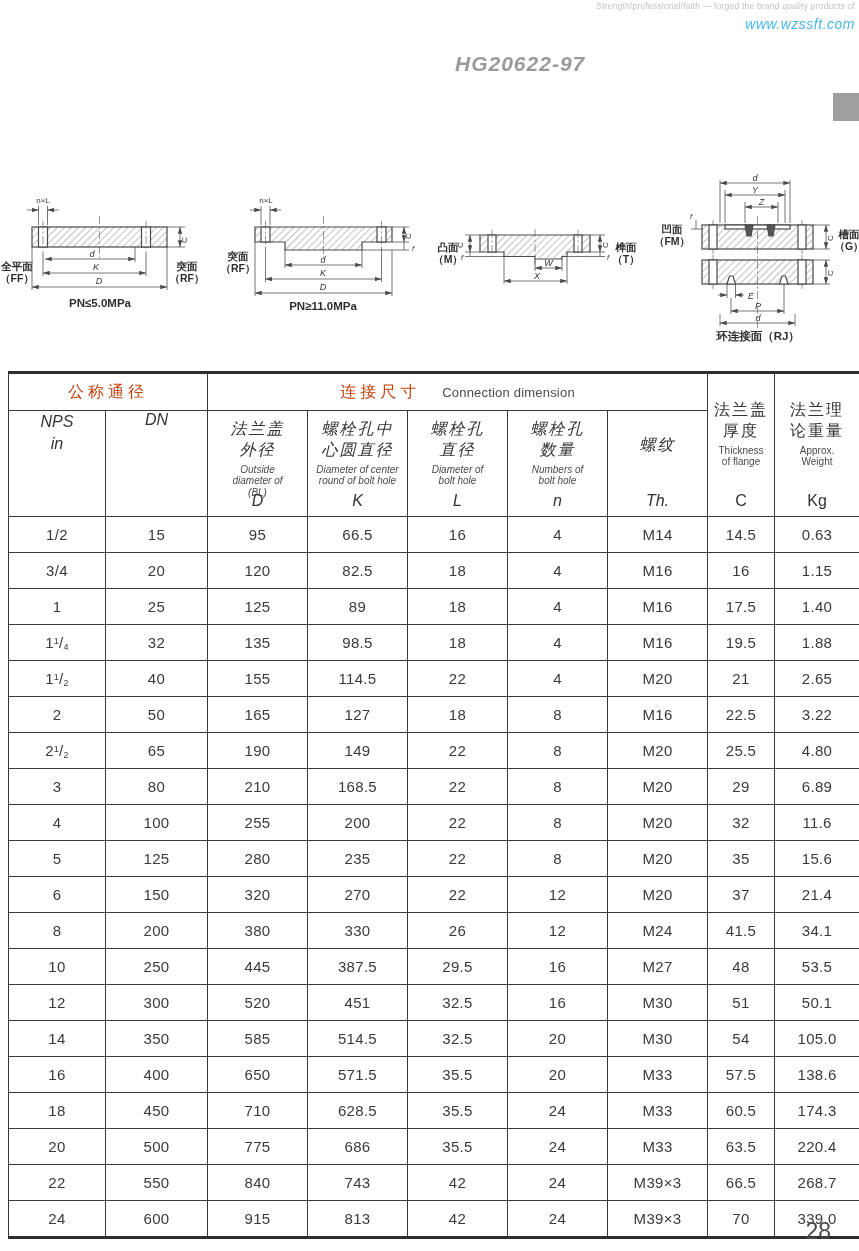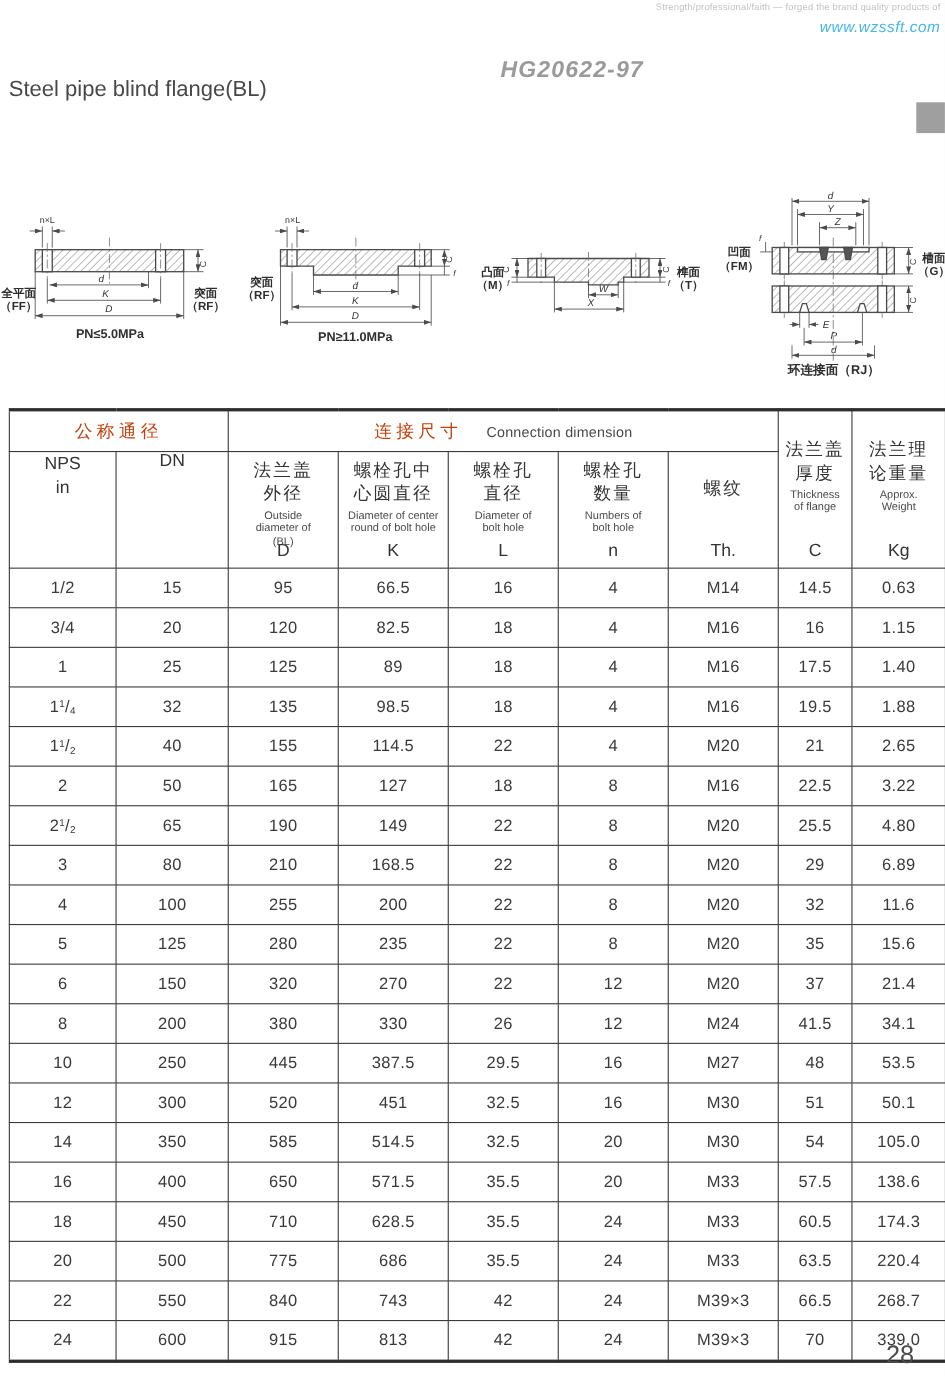--- a/index.html
+++ b/index.html
@@ -20,21 +20,21 @@
   .fig .cjk{font-size:10.5px;font-weight:bold;fill:#2e2e2e;}
   .fig .cap{font-size:11.5px;font-weight:bold;fill:#2e2e2e;}
   .fig .tiny{font-size:7.5px;font-style:italic;}
   
   table.dims{position:absolute;left:8px;top:371px;width:851px;border-collapse:collapse;table-layout:fixed;
              border-top:3px solid #2e2e2e;border-bottom:3px solid #2e2e2e;}
   table.dims th,table.dims td{border:1.5px solid #3a3a3a;text-align:center;padding:0;font-weight:normal;}
   tr.grow th{height:36px;font-size:16px;}
   .gcn{letter-spacing:4px;font-size:16px;color:#c2410c;}
   .gen{font-size:13px;color:#4a4a4a;margin-left:22px;letter-spacing:.2px;}
-  tr.hrow th{height:105px;vertical-align:top;}
+  tr.hrow th{height:105px;vertical-align:top;font-style:italic;}
   th.h{position:relative;vertical-align:top;}
   th.h .cn{padding-top:8px;font-size:16px;letter-spacing:2px;color:#333;line-height:1.3;}
   th.h.tall .cn{padding-top:26px;}
   th.h.mid .cn{padding-top:24px;}
   th.h .ln{display:block;}
   th.h .en{font-size:10px;color:#4a4a4a;line-height:1.18;margin:3px auto 0;}
   th.h .w62{max-width:62px;} th.h .w84{max-width:84px;} th.h .w56{max-width:56px;}
   th.h .sym{position:absolute;left:0;right:0;bottom:6px;font-size:16px;color:#333;}
   th.hc{vertical-align:middle;font-size:16px;color:#333;}
   th.hc .ln{display:block;line-height:1.35;}
@@ -45,21 +45,20 @@
   .page-number{position:absolute;right:28px;top:1218px;font-size:23px;color:#4a4a4a;text-align:right;}
 </style>
 </head>
 <body>
 
 <div class="page">
 
   <div class="tagline">Strength/professional/faith — forged the brand quality products of</div>
   <div class="site-url">www.wzssft.com</div>
   <div class="gray-tab"></div>
-  <div class="subtitle">Steel pipe blind flange(BL)</div>
   <div class="standard">HG20622-97</div>
 
   <svg class="fig" style="left:0;top:178px" width="232" height="148" viewBox="0 0 232 148">
     <defs>
       <pattern id="h1" width="5" height="5" patternUnits="userSpaceOnUse" patternTransform="rotate(45)">
         <line x1="0" y1="0" x2="0" y2="5" stroke="#8f8f8f" stroke-width="1.1"></line>
       </pattern>
       <marker id="a1" orient="auto-start-reverse" markerWidth="9" markerHeight="6" refX="9" refY="3">
         <path d="M0,0 L9,3 L0,6 Z" fill="#4a4a4a"></path>
       </marker>

